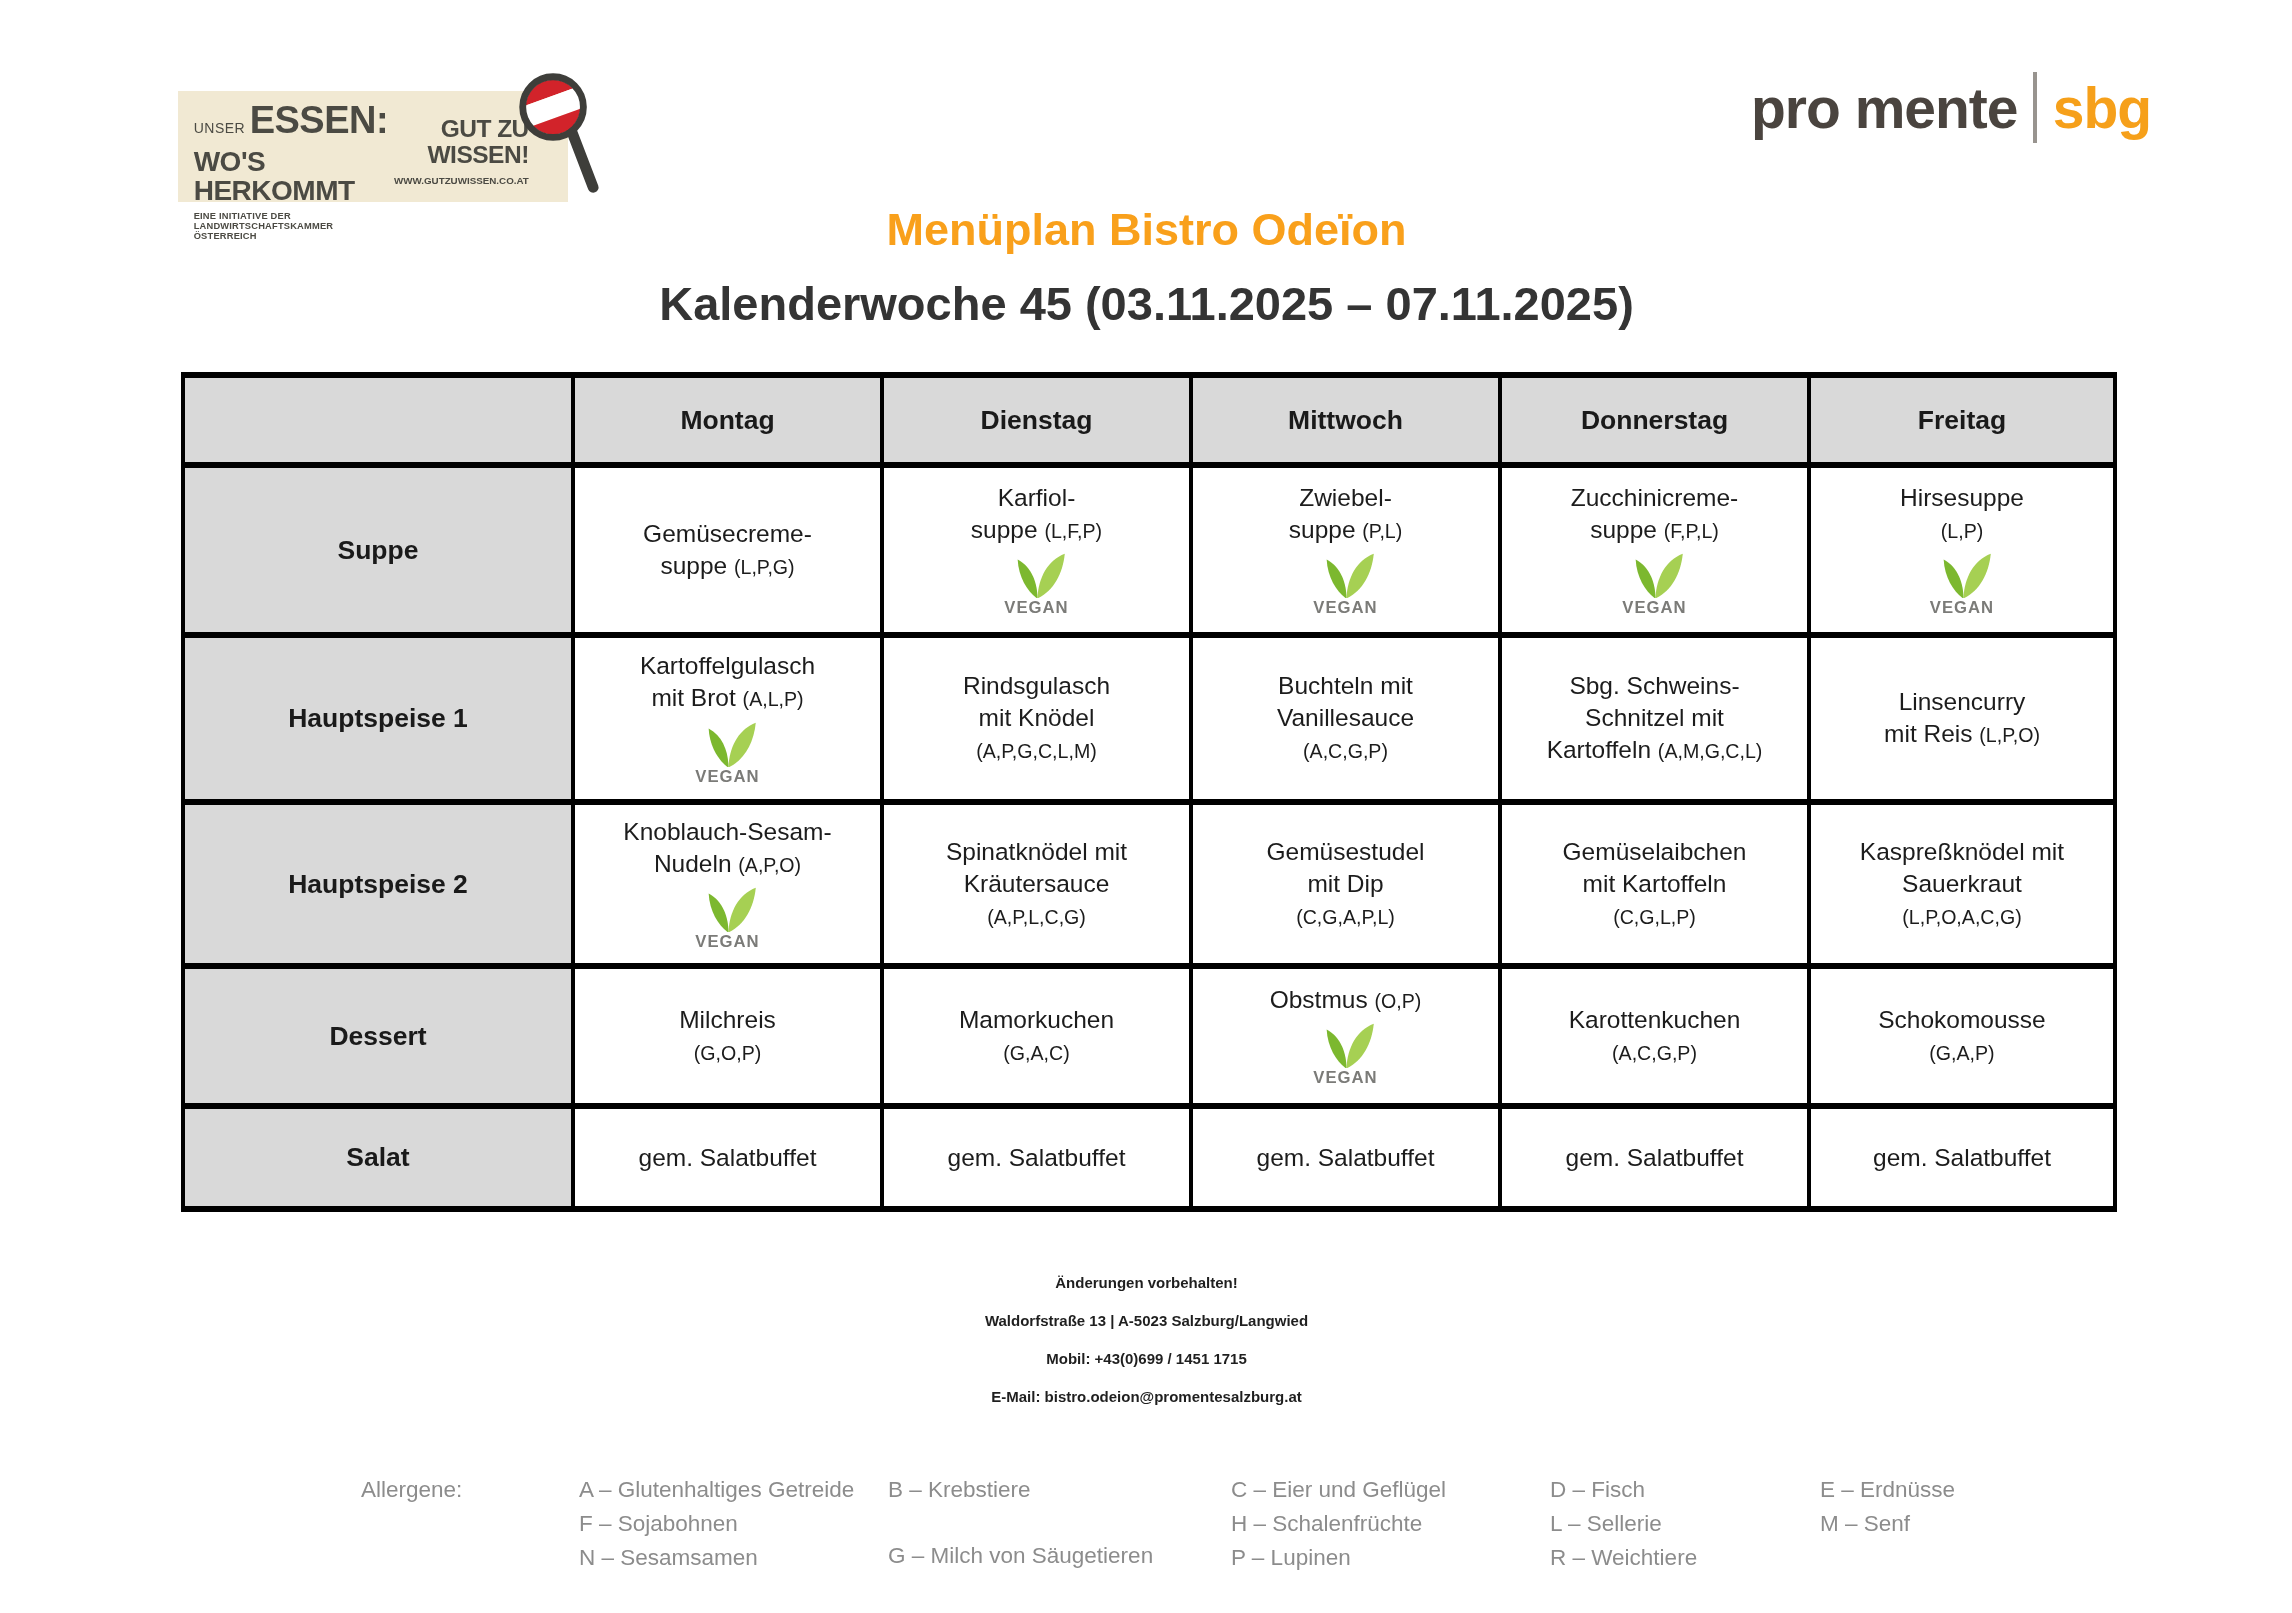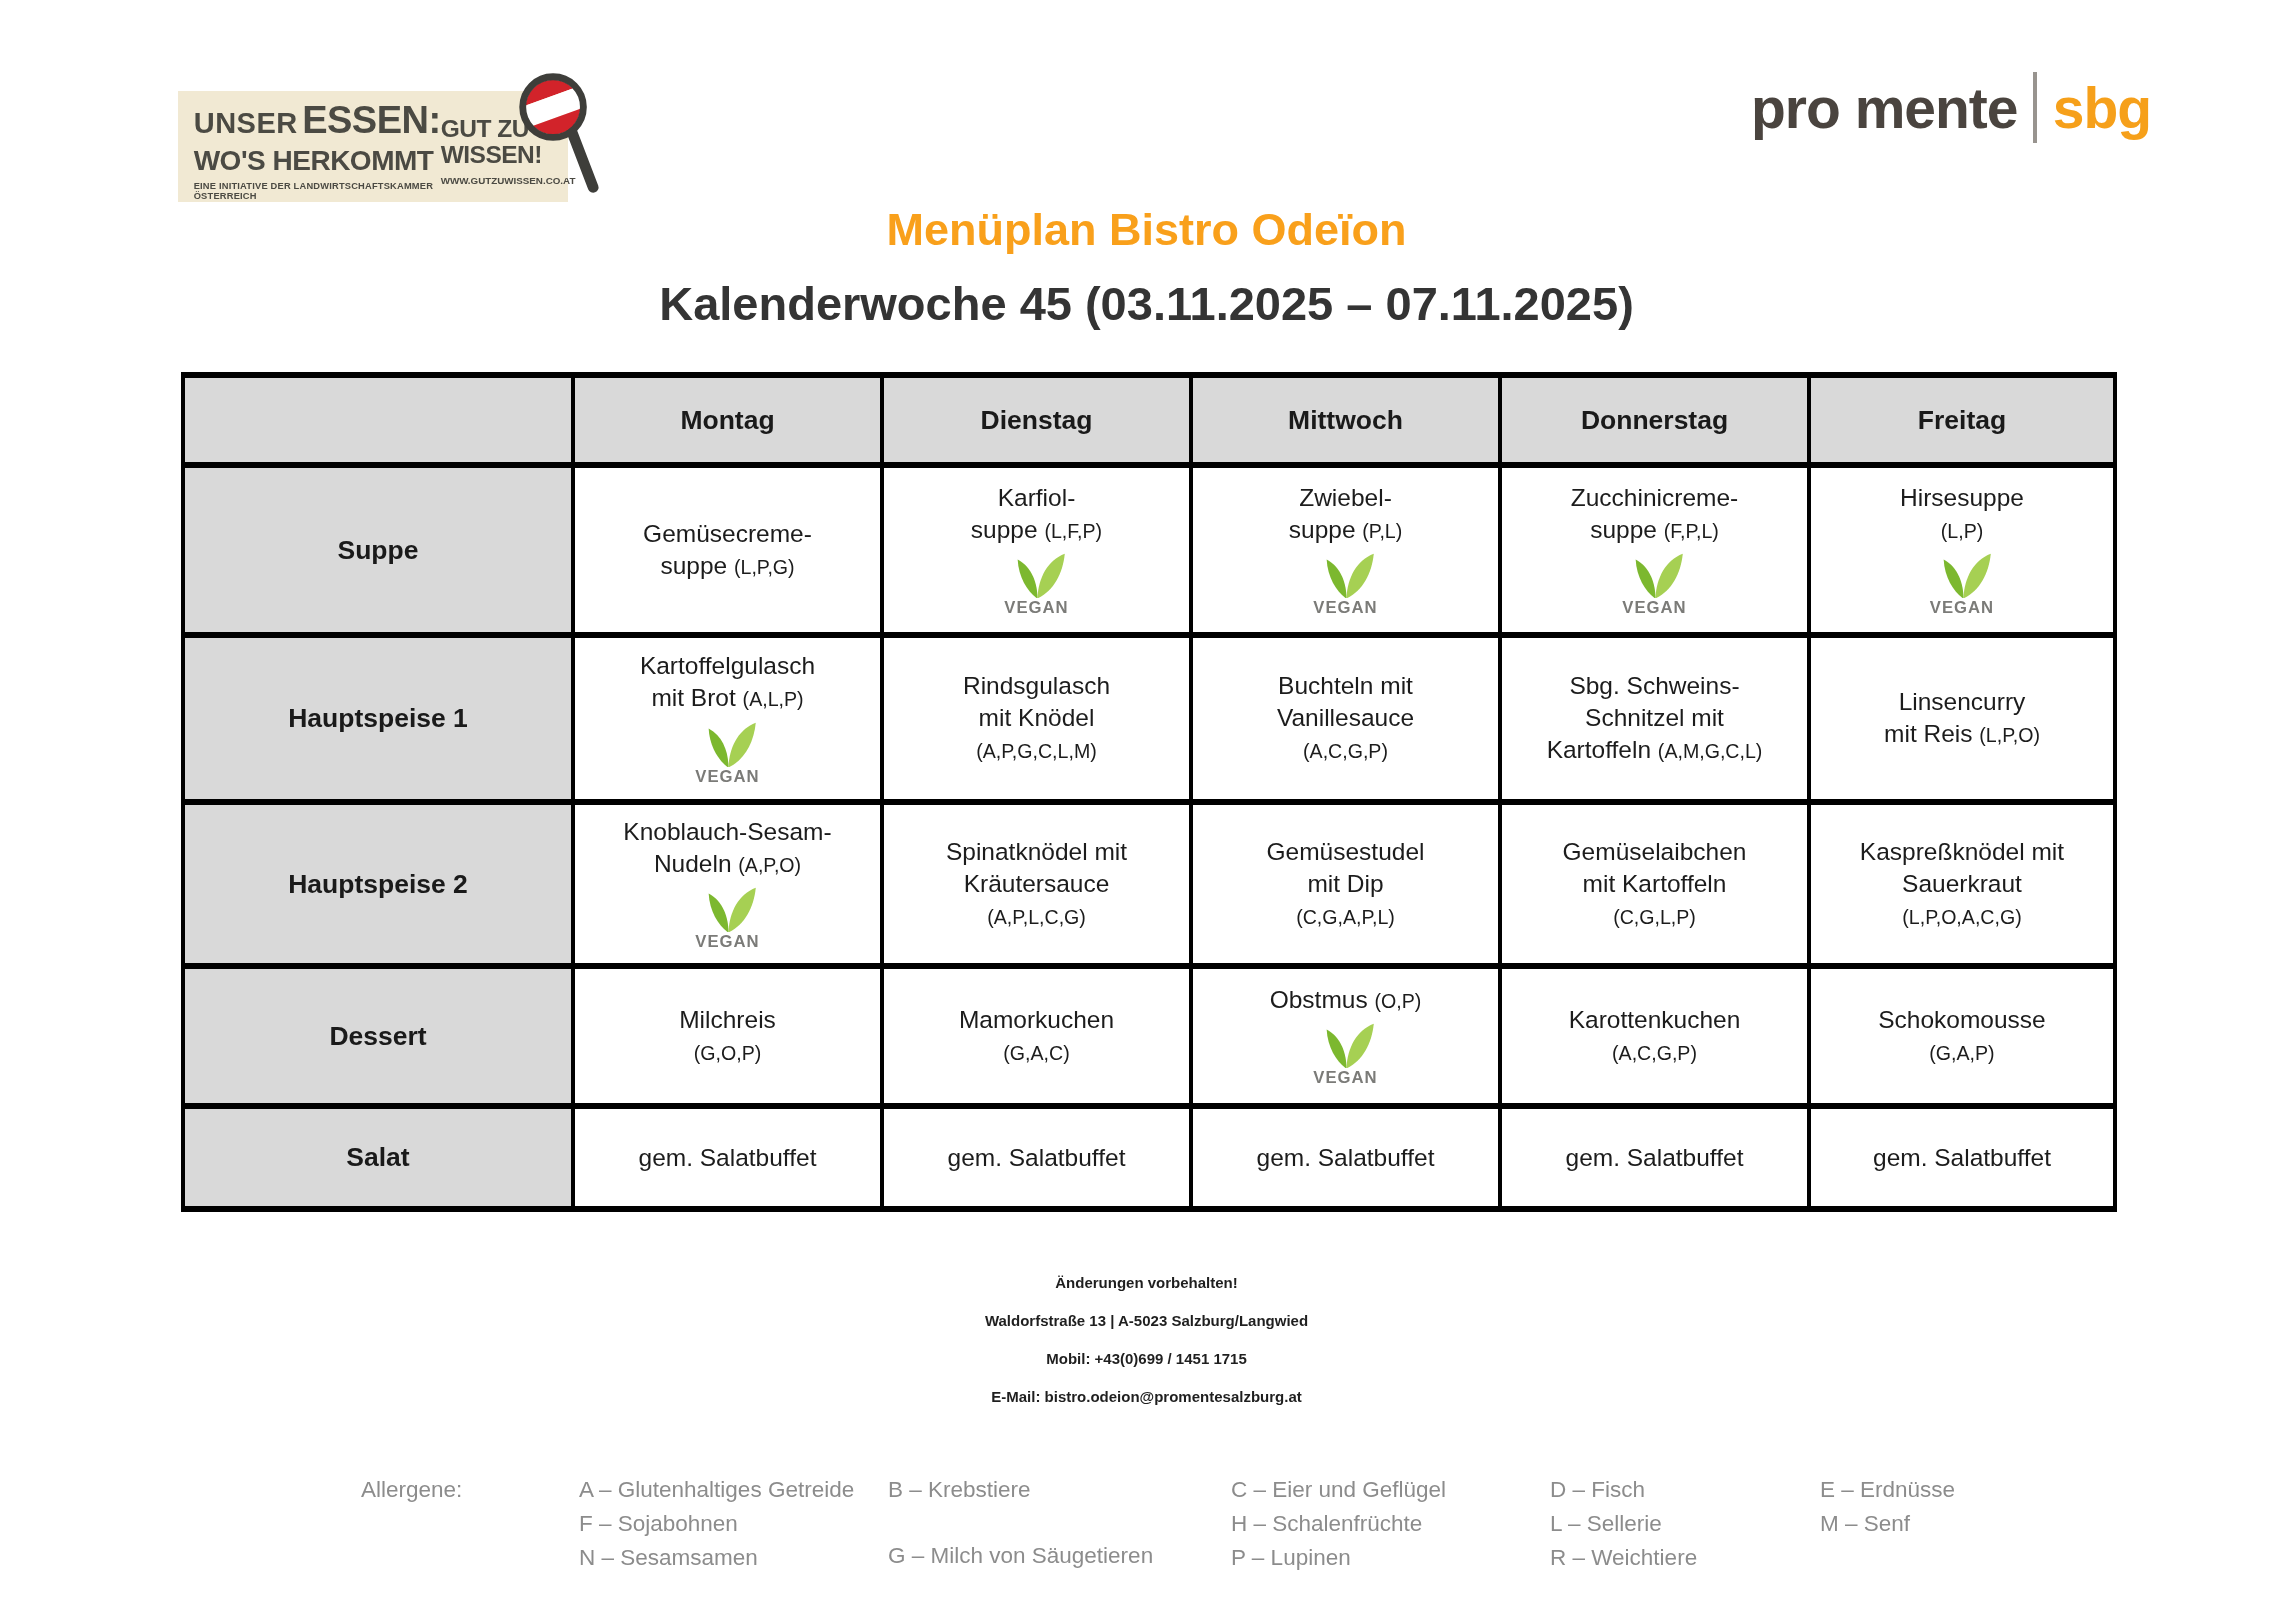--- a/index.html
+++ b/index.html
@@ -12,26 +12,26 @@
   }
 
   
   .gzw { position:absolute; left:178px; top:74px; width:421px; height:132px; }
   .gzw-box {
     position:absolute; left:0; top:16.7px; width:390px; height:111px;
     background:#f1e9d3; display:flex; justify-content:space-between;
     padding:11.8px 13.7px 7.8px 15.7px; box-sizing:border-box; color:#4b4a43;
   }
   .gzw-l1 { white-space:nowrap; line-height:37px; }
-  .gzw-unser { font-size:29px; font-weight:bold; letter-spacing:0.5px;margin-top:12px; }
+  .gzw-unser { font-size:14px; font-weight:normal; letter-spacing:0.5px;margin-top:12px; }
   .gzw-essen { font-size:38px; font-weight:bold; letter-spacing:-0.5px; }
   .gzw-l2 { font-size:28px; font-weight:bold; line-height:29px; letter-spacing:-0.5px; }
   .gzw-tag { font-size:9.3px; font-weight:bold; margin-top:5.9px; letter-spacing:0.2px; }
   .gzw-right { text-align:left; padding-top:13.7px; padding-right:25.5px; }
-  .gzw-r1 { font-size:24.5px; font-weight:bold; line-height:25.5px; letter-spacing:-0.5px; }
+  .gzw-r1 { font-size:24.5px; font-weight:bold; line-height:25.5px; letter-spacing:-0.5px;text-align:right; }
   .gzw-url { font-size:9.8px; font-weight:bold; margin-top:7.8px; }
   .gzw-mag { position:absolute; left:331px; top:-7.8px; width:93px; height:137px; }
 
   
   .pm { position:absolute; left:1751px; top:72px; display:flex; align-items:center; }
   .pm-name { font-size:57px; font-weight:bold; color:#4a443f; letter-spacing:-1px; }
   .pm-div { width:3.9px; height:71px; background:#98948f; margin:0 15.7px; }
   .pm-sbg { font-size:57px; font-weight:bold; color:#f6a01a; letter-spacing:-1px; }
 
   

